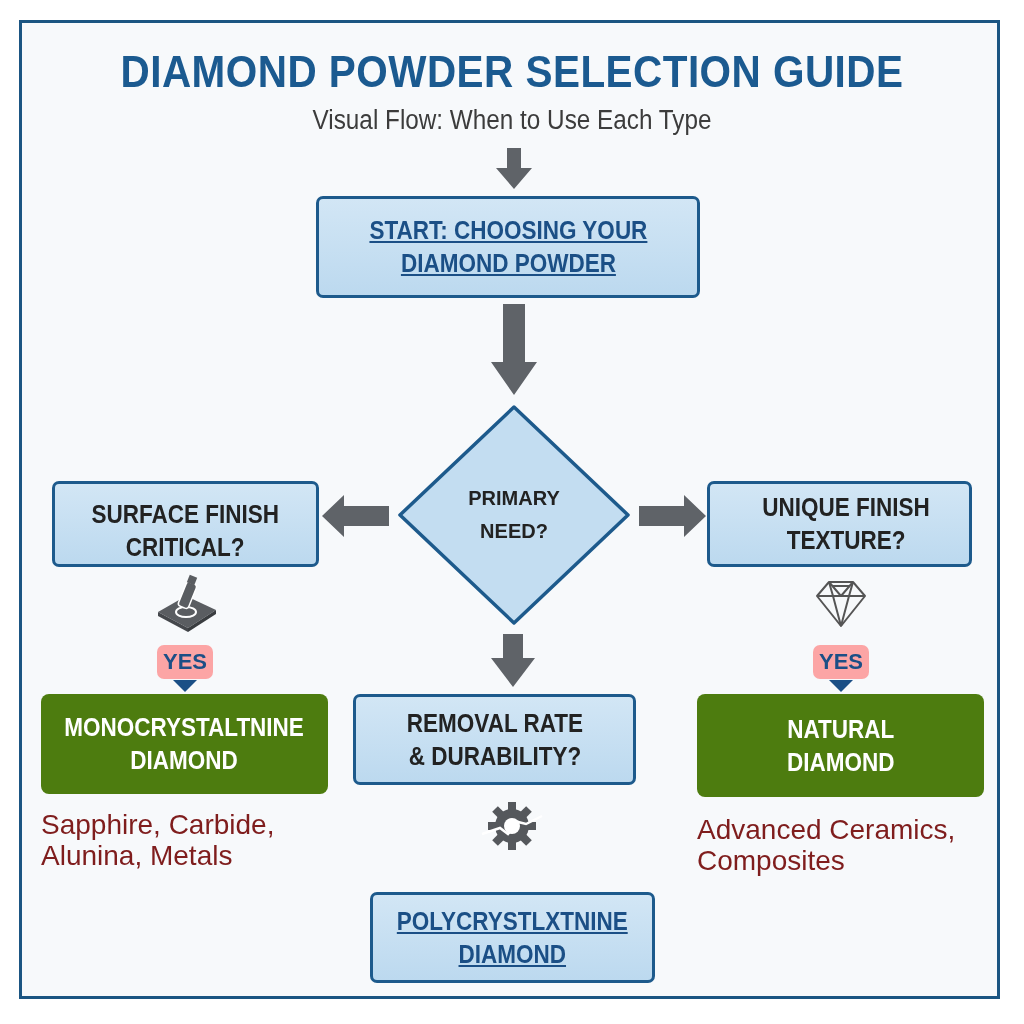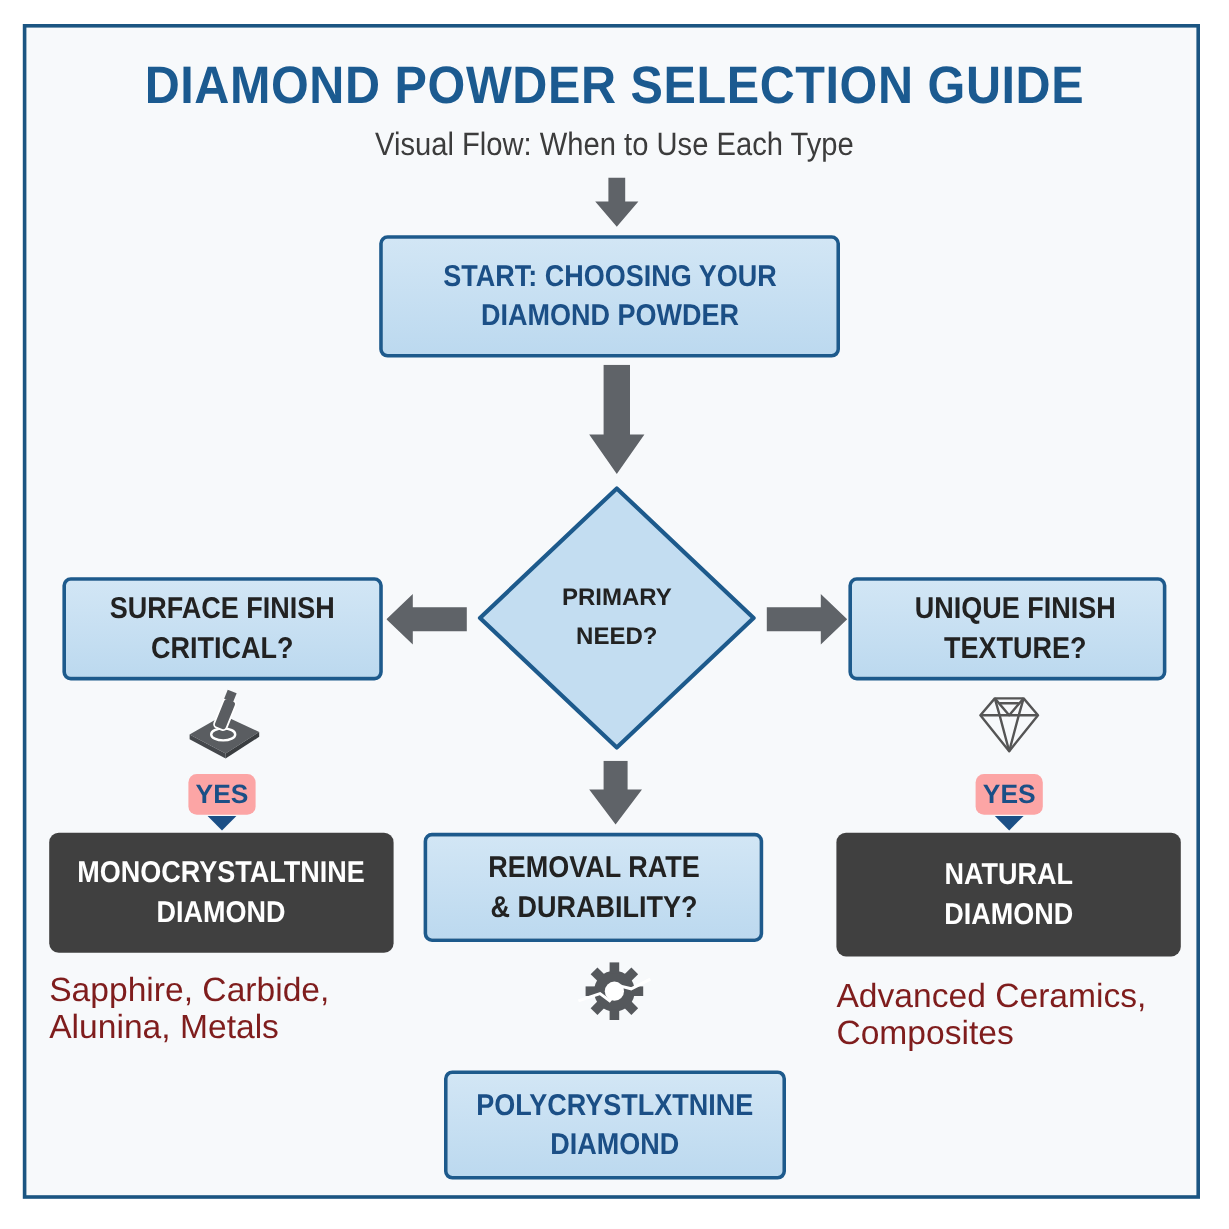--- a/index.html
+++ b/index.html
@@ -19,23 +19,23 @@
   .subtitle {
     position: absolute; left: 0; top: 105px; width: 1024px; text-align: center;
     font-size: 27px; color: #3c3c3c; transform: scaleX(0.9);
   }
   .box {
     position: absolute; box-sizing: border-box; border: 3px solid #1d5a8c; border-radius: 7px;
     background: linear-gradient(180deg, #d2e6f5 0%, #bcd9ef 100%);
     display: flex; align-items: center; justify-content: center; text-align: center;
     font-weight: bold; font-size: 25px; line-height: 33px; color: #222;
   }
-  .box.blue-text { color: #1b4f86; }
+  .box.blue-text { color: #1b4f86; text-decoration: underline; }
   .box.solid {
-    background: #404040; border: none; border-radius: 8px; color: #ffffff;
+    background: #4d7c0f; border: none; border-radius: 8px; color: #ffffff;
   }
   .box span { display: block; white-space: pre-line; transform: scaleX(0.9); }
   .diamond-wrap { position: absolute; left: 396px; top: 404px; width: 236px; height: 222px; }
   .diamond-wrap svg { position: absolute; left: 0; top: 0; }
   .diamond-label {
     position: absolute; left: 0; top: 0; width: 236px; height: 222px;
     display: flex; align-items: center; justify-content: center; text-align: center;
     font-weight: bold; font-size: 20px; line-height: 33px; color: #222; white-space: pre-line;
   }
   .arrow { position: absolute; }
@@ -88,21 +88,21 @@
 </svg>
 
 <svg class="arrow" style="left:638px;top:494px" width="68" height="44" viewBox="0 0 68 44">
   <polygon points="68,22 46,1 46,12 1,12 1,32 46,32 46,43" fill="#5f6368"></polygon>
 </svg>
 
 <svg class="arrow" style="left:490px;top:634px" width="46" height="54" viewBox="0 0 46 54">
   <polygon points="13,0 33,0 33,24 45,24 23,53 1,24 13,24" fill="#5f6368"></polygon>
 </svg>
 
-<div class="box" style="left:52px;top:481px;width:267px;height:86px;">
+<div class="box" style="left:52px;top:481px;width:267px;height:86px;align-items:flex-end;">
   <span>SURFACE FINISH
 CRITICAL?</span>
 </div>
 
 <div class="box" style="left:707px;top:481px;width:265px;height:86px;padding-left:13px;">
   <span>UNIQUE FINISH
 TEXTURE?</span>
 </div>
 
 <svg class="icon" style="left:154px;top:574px" width="66" height="60" viewBox="0 0 66 60">

